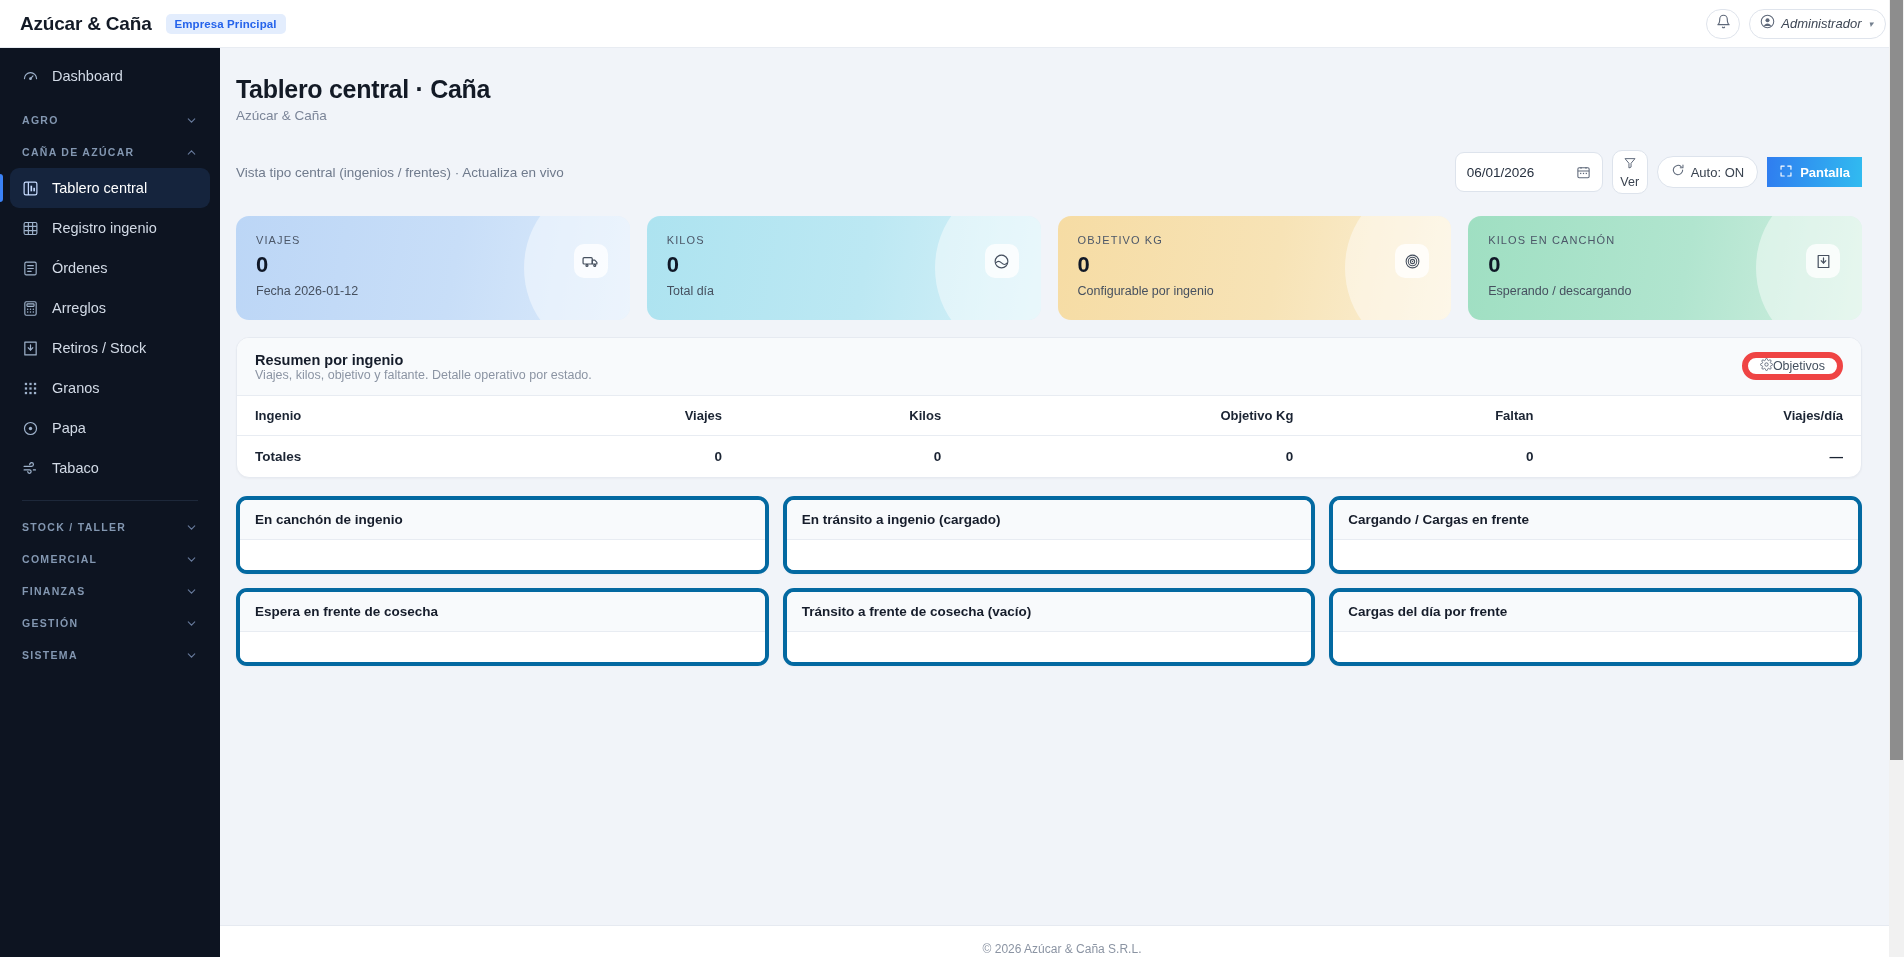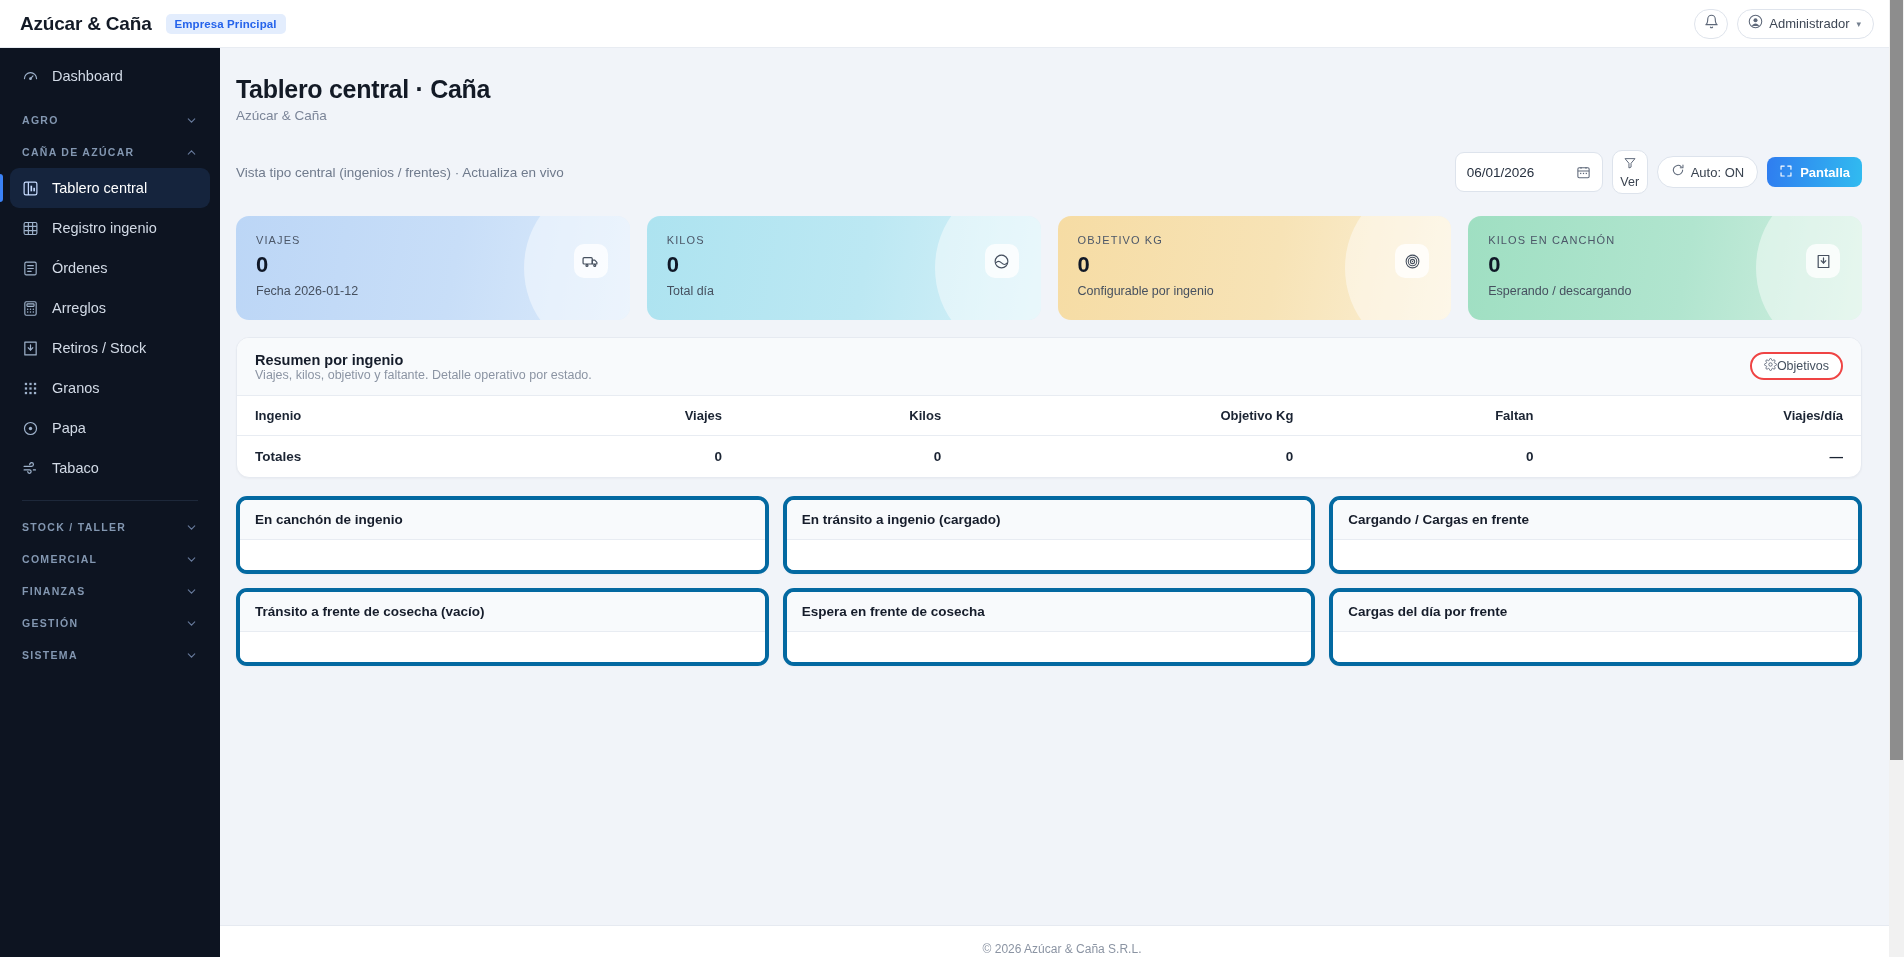--- a/index.html
+++ b/index.html
@@ -19,21 +19,21 @@
     z-index: 30;
   }
   .brand-wrap { display: flex; align-items: center; gap: 14px; padding-left: 20px; }
   .brand-title { font-size: 19px; font-weight: 700; color: #131a26; letter-spacing: -0.2px; }
   .brand-chip {
     font-size: 11.5px; font-weight: 700; color: #2563eb;
     background: #e3edfd; border-radius: 5px; padding: 4px 9px;
     letter-spacing: 0.1px;
   }
   .topbar-right {
-    margin-left: auto; display: flex; align-items: center; gap: 9px; padding-right: 30px;
+    margin-left: auto; display: flex; align-items: center; gap: 9px; padding-right: 18px; font-style: italic;
   }
   .bell-btn {
     width: 34px; height: 30px; border: 1px solid #dfe4ec; border-radius: 17px;
     background: #fff; display: flex; align-items: center; justify-content: center;
     cursor: pointer;
   }
   .user-btn {
     height: 30px; border: 1px solid #dfe4ec; border-radius: 17px; background: #fff;
     display: flex; align-items: center; gap: 6px; padding: 0 12px 0 10px; cursor: pointer;
   }
@@ -104,21 +104,21 @@
   }
   .ver-btn .vl { font-size: 12.5px; color: #39424f; }
 
   .auto-btn {
     height: 32px; background: #fff; border: 1px solid #dde3ec; border-radius: 16px;
     display: flex; align-items: center; gap: 6px; padding: 0 13px; cursor: pointer;
   }
   .auto-btn .al { font-size: 13px; color: #39424f; }
 
   .screen-btn {
-    height: 30px; border-radius: 8px; border: none; cursor: pointer;
+    height: 30px; border-radius: 0; border: none; cursor: pointer;
     background: linear-gradient(95deg, #2f7df0 0%, #31bbf0 100%);
     display: flex; align-items: center; gap: 7px; padding: 0 12px;
     color: #fff; font-size: 13px; font-weight: 600;
   }
 
   
   .kpi-row { display: flex; gap: 17px; margin-top: 22px; }
   .kpi {
     flex: 1; height: 104px; border-radius: 13px; position: relative;
     overflow: hidden; padding: 18px 20px;
@@ -150,21 +150,21 @@
     box-shadow: 0 1px 2px rgba(15,23,42,0.035);
   }
   .panel-head {
     background: #f8fafc; padding: 14px 18px 13px 18px;
     display: flex; align-items: flex-start; border-bottom: 1px solid #e8ecf2;
   }
   .panel-head-texts { display: flex; flex-direction: column; gap: 0; }
   .panel-title { font-size: 14.5px; font-weight: 700; color: #161d2b; }
   .panel-desc { font-size: 12.5px; color: #8b94a3; }
   .objetivos-btn {
-    margin-left: auto; height: 28px; border: 2px solid #ef4444; background: #fff;
+    margin-left: auto; height: 28px; border: 6px solid #ef4444; background: #fff;
     border-radius: 15px; display: flex; align-items: center; gap: 0; padding: 0 12px;
     cursor: pointer; font-size: 12.5px; color: #44505f; text-align: right;
   }
 
   table.sum { width: 100%; border-collapse: collapse; }
   table.sum th {
     font-size: 13px; font-weight: 700; color: #1b2433; padding: 12px 18px;
     border-bottom: 1px solid #e8ecf2; text-align: right; white-space: nowrap;
   }
   table.sum th:first-child { text-align: left; }
@@ -575,25 +575,25 @@
       </div>
       <div class="state-card">
         <div class="state-head">En tránsito a ingenio (cargado)</div>
         <div class="state-body"></div>
       </div>
       <div class="state-card">
         <div class="state-head">Cargando / Cargas en frente</div>
         <div class="state-body"></div>
       </div>
       <div class="state-card">
+        <div class="state-head">Espera en frente de cosecha</div>
+        <div class="state-body"></div>
+      </div>
+      <div class="state-card">
         <div class="state-head">Tránsito a frente de cosecha (vacío)</div>
-        <div class="state-body"></div>
-      </div>
-      <div class="state-card">
-        <div class="state-head">Espera en frente de cosecha</div>
         <div class="state-body"></div>
       </div>
       <div class="state-card">
         <div class="state-head">Cargas del día por frente</div>
         <div class="state-body"></div>
       </div>
     </div>
 
   </div>
 

